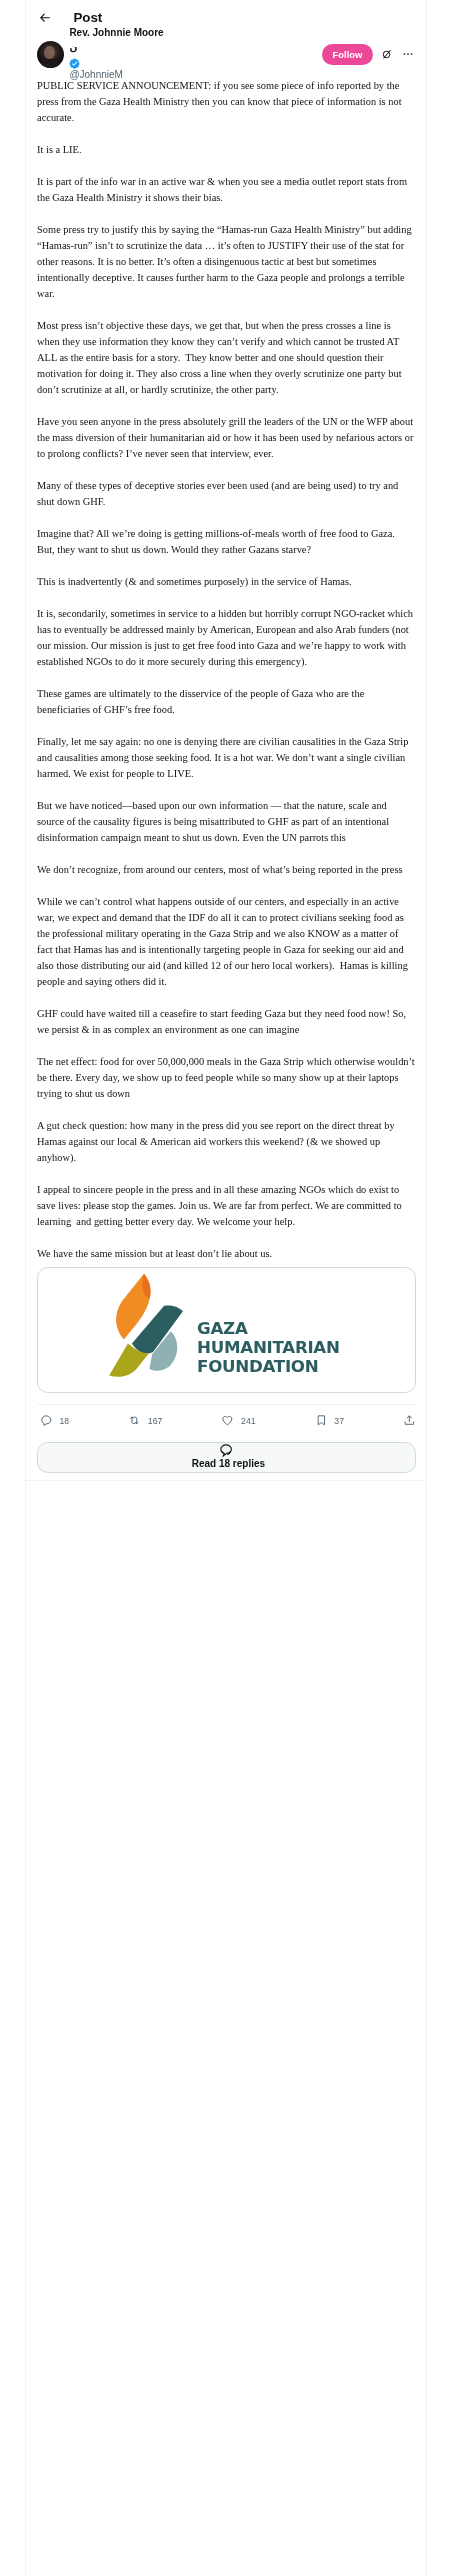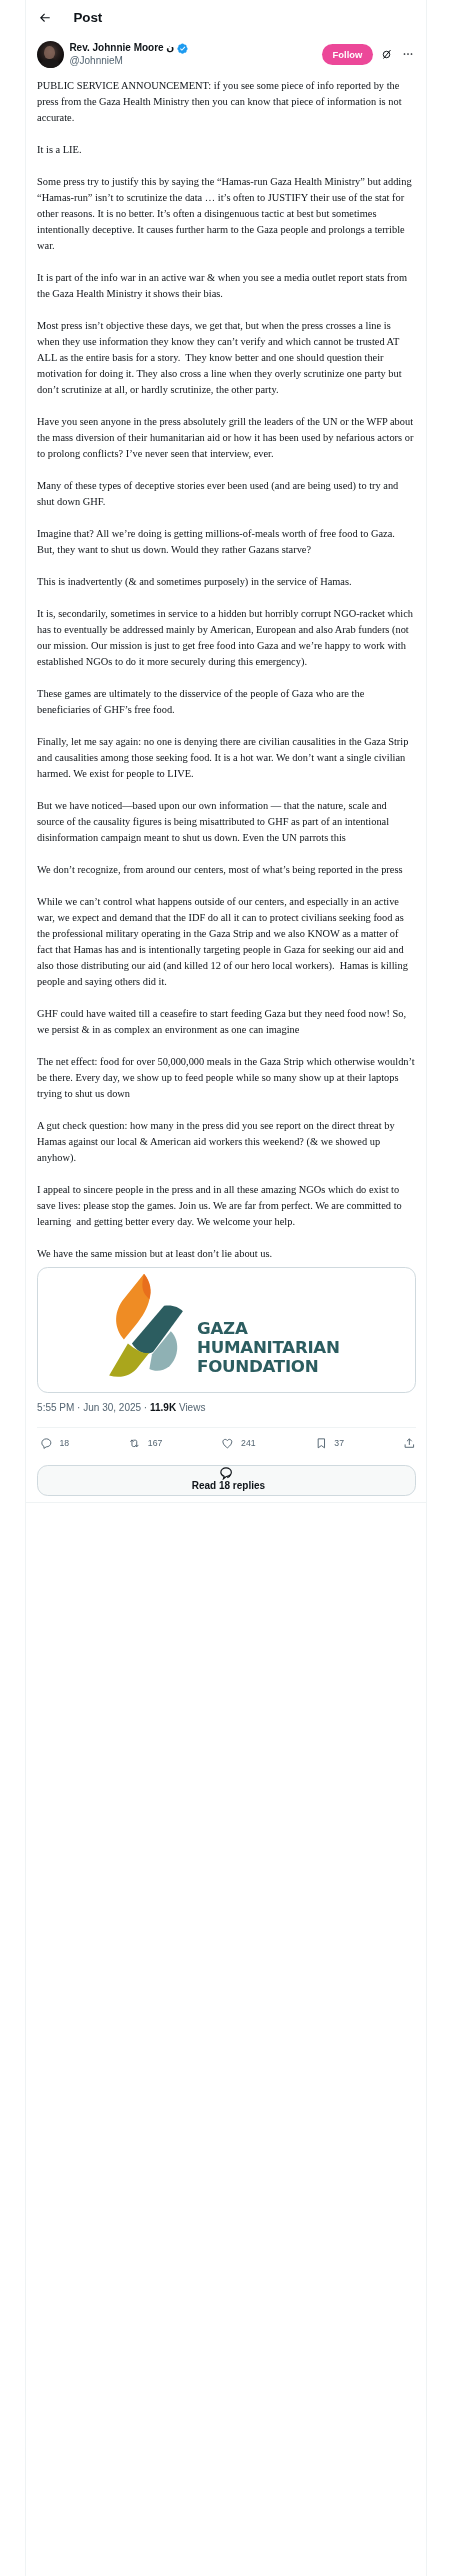--- a/index.html
+++ b/index.html
@@ -8,21 +8,21 @@
   .column { position:absolute; left:25.4px; top:0; width:400px; height:2576px;
             border-left:0.7px solid #eff3f4; border-right:0.7px solid #eff3f4; background:#fff; }
   .topbar { height:35px; display:flex; align-items:center; padding:0 10.7px; }
   .back { width:23px; height:23px; display:flex; align-items:center; justify-content:center; margin-left:-4px; border-radius:50%; cursor:pointer; }
   .topbar-title { font-size:13.4px; font-weight:700; margin-left:17.4px; letter-spacing:-0.1px; }
   .author { display:flex; align-items:center; padding:4px 10.7px 0 10.7px; height:31px; }
   .avatar { width:27px; height:27px; border-radius:50%; background:radial-gradient(circle at 50% 40%, #5b4a44 0%, #2a211f 35%, #0d0b0c 70%); flex:0 0 27px; position:relative; overflow:hidden; }
   .avatar::after { content:""; position:absolute; left:7.4px; top:4.7px; width:10.7px; height:13.4px; border-radius:50% 50% 45% 45%; background:#8c6b5e; opacity:.75; }
   .avatar::before { content:""; position:absolute; left:3.3px; top:18px; width:20px; height:13.4px; border-radius:50% 50% 0 0; background:#1a1818; z-index:1; }
   .names { margin-left:5.3px; display:flex; flex-direction:column; line-height:12.7px; }
-  .name-row { display:flex; align-items:flex-end; gap:2.7px; }
+  .name-row { display:flex; align-items:flex-start; gap:2.7px;flex-direction:column; }
   .display-name { font-weight:700; font-size:10px; }
   .emoji-char { font-size:9.4px; font-weight:700; }
   .verified { width:11.4px; height:11.4px; }
   .handle { color:#536471; font-size:10px; }
   .author-actions { margin-left:auto; display:flex; align-items:center; gap:6.7px; }
   .follow-btn { background:#ec4899; color:#fff; font-weight:700; font-size:9.4px; border-radius:668px; height:21.4px; padding:0 10.7px; display:flex; align-items:center; border:none; cursor:pointer; font-family:"Liberation Sans", sans-serif; }
   .icon-btn { width:14.7px; height:14.7px; display:flex; align-items:center; justify-content:center; cursor:pointer; color:#0f1419; }
   .body-text { padding:0 10.7px; margin-top:8px; font-size:10.4px; line-height:16px; color:#0f1419; }
   .body-text p { margin:0 0 16px 0; white-space:pre-wrap;font-family:Liberation Serif, serif; }
   .media-card { margin:5.3px 10.7px 0 10.7px; height:124px; border:0.7px solid #cfd9de; border-radius:10.7px; position:relative; overflow:hidden; background:#fff; cursor:pointer; }
@@ -79,22 +79,22 @@
             <circle cx="12" cy="12" r="1.7" fill="#0f1419"></circle>
             <circle cx="19" cy="12" r="1.7" fill="#0f1419"></circle>
           </svg>
       </div>
     </div>
   </div>
 
   <div class="body-text">
     <p>PUBLIC SERVICE ANNOUNCEMENT: if you see some piece of info reported by the press from the Gaza Health Ministry then you can know that piece of information is not accurate.</p>
     <p>It is a LIE.</p>
+    <p>It is part of the info war in an active war &amp; when you see a media outlet report stats from the Gaza Health Ministry it shows their bias.</p>
     <p>Some press try to justify this by saying the “Hamas-run Gaza Health Ministry” but adding “Hamas-run” isn’t to scrutinize the data … it’s often to JUSTIFY their use of the stat for other reasons. It is no better. It’s often a disingenuous tactic at best but sometimes intentionally deceptive. It causes further harm to the Gaza people and prolongs a terrible war.</p>
-    <p>It is part of the info war in an active war &amp; when you see a media outlet report stats from the Gaza Health Ministry it shows their bias.</p>
     <p>Most press isn’t objective these days, we get that, but when the press crosses a line is when they use information they know they can’t verify and which cannot be trusted AT ALL as the entire basis for a story.  They know better and one should question their motivation for doing it. They also cross a line when they overly scrutinize one party but don’t scrutinize at all, or hardly scrutinize, the other party.</p>
     <p>Have you seen anyone in the press absolutely grill the leaders of the UN or the WFP about the mass diversion of their humanitarian aid or how it has been used by nefarious actors or to prolong conflicts? I’ve never seen that interview, ever.</p>
     <p>Many of these types of deceptive stories ever been used (and are being used) to try and shut down GHF.</p>
     <p>Imagine that? All we’re doing is getting millions-of-meals worth of free food to Gaza.  But, they want to shut us down. Would they rather Gazans starve?</p>
     <p>This is inadvertently (&amp; and sometimes purposely) in the service of Hamas.</p>
     <p>It is, secondarily, sometimes in service to a hidden but horribly corrupt NGO-racket which has to eventually be addressed mainly by American, European and also Arab funders (not our mission. Our mission is just to get free food into Gaza and we’re happy to work with established NGOs to do it more securely during this emergency).</p>
     <p>These games are ultimately to the disservice of the people of Gaza who are the beneficiaries of GHF’s free food.</p>
     <p>Finally, let me say again: no one is denying there are civilian causalities in the Gaza Strip and causalities among those seeking food. It is a hot war. We don’t want a single civilian harmed. We exist for people to LIVE.</p>
     <p>But we have noticed—based upon our own information — that the nature, scale and source of the causality figures is being misattributed to GHF as part of an intentional disinformation campaign meant to shut us down. Even the UN parrots this</p>
     <p>We don’t recognize, from around our centers, most of what’s being reported in the press</p>
@@ -116,28 +116,20 @@
         <path d="M46 108 C58 118 70 124 78 122 L62 142 C50 158 34 160 18 156 Z" fill="#aaa61c"></path>
       </svg>
       <div class="logo-text">
         <div>GAZA</div>
         <div>HUMANITARIAN</div>
         <div>FOUNDATION</div>
       </div>
     </div>
   </div>
 
-  <div class="meta">
-    <span>5:55 PM</span>
-    <span>·</span>
-    <span>Jun 30, 2025</span>
-    <span>·</span>
-    <b>11.9K</b>
-    <span>Views</span>
-  </div>
 
   <div class="divider" style="margin-top:10.7px"></div>
 
   <div class="actions">
     <div class="action">
       <svg viewBox="0 0 24 24">
           <path d="M12 3.5c4.7 0 8.5 3.4 8.5 7.6 0 4.3-3.9 7.6-8.7 7.6l-4.3 2.8v-3.6C4.9 16.6 3.5 14 3.5 11.1 3.5 6.9 7.3 3.5 12 3.5z" fill="none" stroke="#536471" stroke-width="1.8"></path>
         </svg>
       <span>18</span>
     </div>

